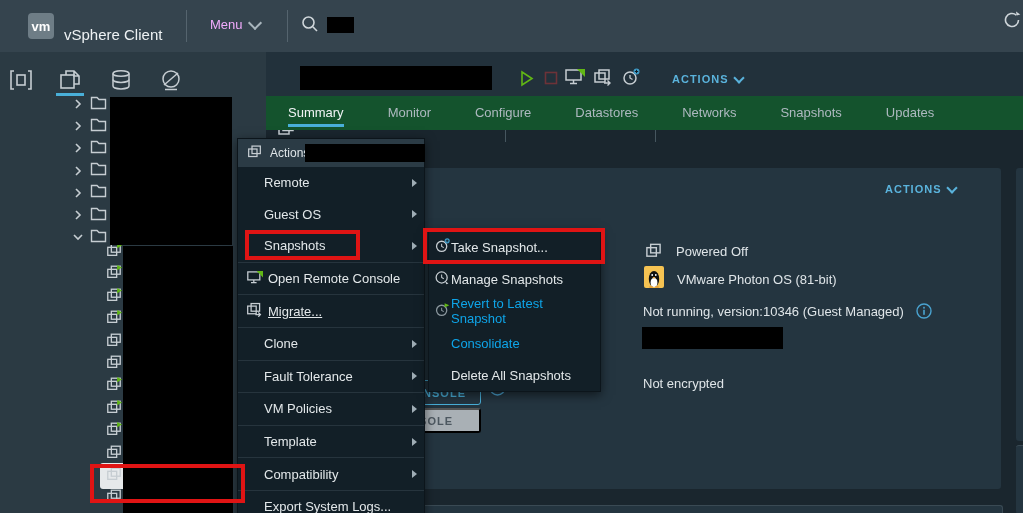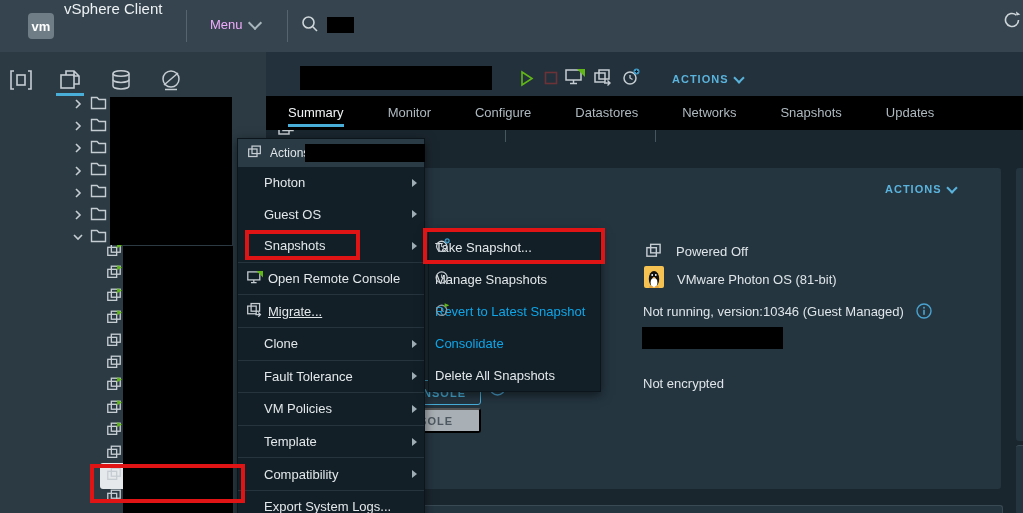--- a/index.html
+++ b/index.html
@@ -3,39 +3,39 @@
 <meta charset="utf-8">
 <style>
   html,body{margin:0;padding:0;background:#10191f;}
   body{width:1023px;height:513px;position:relative;overflow:hidden;
        font-family:"Liberation Sans",sans-serif;-webkit-font-smoothing:antialiased;}
   .abs{position:absolute;}
   
   .header{left:0;top:0;width:1023px;height:52px;background:#35444e;z-index:3;}
   .logo{left:28px;top:13px;width:26px;height:26px;background:#6e7d86;border-radius:4px;
         color:#fff;font-weight:bold;font-size:13px;display:flex;align-items:center;justify-content:center;}
-  .brand{left:64px;top:0;color:#eef2f4;font-size:15px;}
+  .brand{left:64px;top:26px;color:#eef2f4;font-size:15px;}
   .hdiv{width:1px;background:#55646e;top:10px;height:32px;}
   .menu-btn{left:210px;top:17px;color:#f0abfc;font-size:13px;display:flex;align-items:center;gap:7px;cursor:pointer;}
   .chev{width:8px;height:8px;border-right:2px solid #a9b6bd;border-bottom:2px solid #a9b6bd;
         transform:rotate(45deg);margin-top:-4px;}
   .search{left:301px;top:15px;display:flex;align-items:center;gap:9px;}
   .refresh{left:1002px;top:10px;}
   
   .sidebar{left:0;top:52px;width:266px;height:461px;background:#2b3a43;z-index:1;}
   .nav-ic{top:16px;width:26px;height:24px;display:flex;align-items:center;justify-content:center;cursor:pointer;}
   .nav-underline{left:56px;top:41px;width:28px;height:3px;background:#49afd9;}
   .trow{height:22px;display:flex;align-items:center;}
   .tchev{position:absolute;left:73px;}
   .tfold{position:absolute;left:90px;}
   .vmico{position:absolute;left:106px;}
   .sel-bg{left:100px;width:27px;height:26px;background:#e6e9eb;border-radius:3px;}
   
   .main-top{left:266px;top:52px;width:757px;height:44px;background:#22313b;z-index:2;}
-  .tabrow{left:266px;top:96px;width:757px;height:34px;background:#000000;z-index:2;
+  .tabrow{left:266px;top:96px;width:757px;height:34px;background:#14532d;z-index:2;
           display:flex;align-items:center;padding-left:0;}
   .tab{color:#aeb9c0;font-size:13px;padding:0 22px;height:34px;display:flex;align-items:center;cursor:pointer;}
   .tab.active{color:#f2f5f6;}
   .tab.active .tab-inner{border-bottom:3px solid #49afd9;padding:6px 0 4px 0;}
   .tab .tab-inner{padding:6px 0 7px 0;}
   .content{left:266px;top:130px;width:757px;height:383px;background:#1a262e;z-index:0;}
   .card{background:#243540;border-radius:3px;z-index:1;}
   .card1{left:277px;top:168px;width:724px;height:321px;}
   .rstrip1{left:1016px;top:168px;width:7px;height:273px;border-radius:3px 0 0 3px;}
   .rstrip2{left:1016px;top:445px;width:7px;height:68px;border-radius:3px 0 0 3px;border-top:1px solid #3a4a54;}
@@ -62,21 +62,21 @@
   .mi{height:31.6px;position:relative;display:flex;align-items:center;color:#e3e8ea;font-size:13px;cursor:pointer;}
   .mi .lbl{margin-left:26px;}
   .mi.withicon .lbl{margin-left:30px;}
   .mi .mic{position:absolute;left:8px;top:50%;transform:translateY(-50%);}
   .arr{position:absolute;right:7px;top:50%;transform:translateY(-50%);
        width:0;height:0;border-left:5px solid #9fadb5;border-top:4px solid transparent;border-bottom:4px solid transparent;}
   
   .smenu{left:428px;top:230px;width:173px;background:#121f27;z-index:11;
          box-shadow:0 3px 10px rgba(0,0,0,.55);border:1px solid #0c151b;box-sizing:border-box;}
   .smi{height:32px;position:relative;display:flex;align-items:center;color:#e3e8ea;font-size:13px;cursor:pointer;}
-  .smi .lbl{margin-left:6px;}
+  .smi .lbl{margin-left:22px;}
   .smi .mic{position:absolute;left:5px;top:50%;transform:translateY(-50%);}
   .smi.disabled{color:#0ea5e9;cursor:default;}
   
   .redbox{border:4px solid #e01414;z-index:20;box-sizing:border-box;pointer-events:none;}
   .blackout{background:#000;z-index:6;}
   .blackout.low{z-index:4;}
   .blackout.menuz{z-index:12;}
 </style>
 </head>
 <body>
@@ -405,21 +405,21 @@
 <div class="abs cmenu">
   <div class="cmenu-h">
     <span id="cm-vm"><svg width="15" height="15" viewBox="0 0 18 18">
           <rect x="2" y="6" width="10" height="9" fill="none" stroke="#c6cdd2" stroke-width="1.5"></rect>
           <rect x="6" y="2.5" width="10" height="9" fill="none" stroke="#c6cdd2" stroke-width="1.5"></rect>
         </svg></span>
     <span>Actions -</span>
   </div>
   <div id="cmenu-items">
       <div class="mi">
-        <span class="lbl">Photon</span>
+        <span class="lbl">Remote</span>
         <span class="arr"></span>
       </div>
       <div class="mi">
         <span class="lbl">Guest OS</span>
         <span class="arr"></span>
       </div>
       <div class="mi">
         <span class="lbl">Snapshots</span>
         <span class="arr"></span>
       </div>

